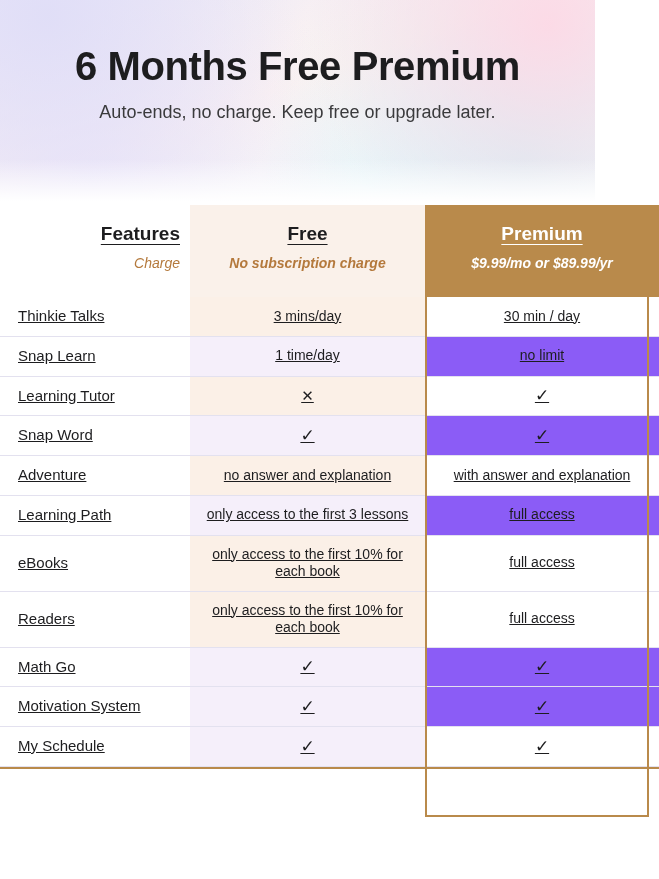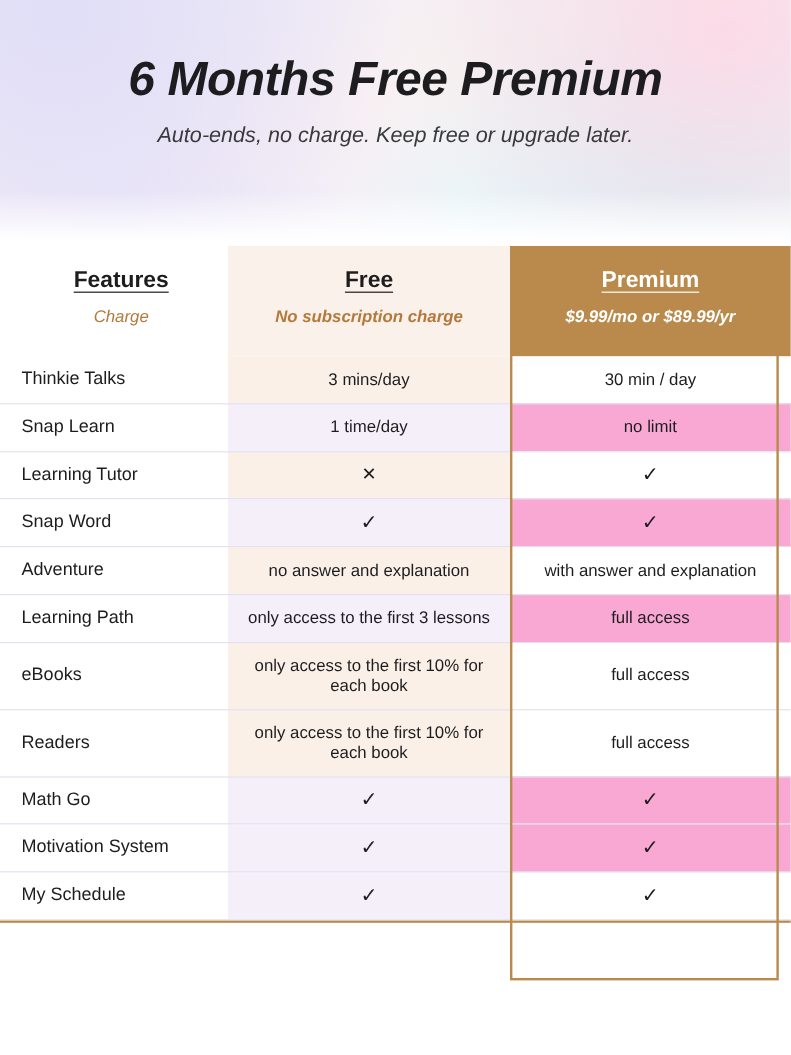--- a/index.html
+++ b/index.html
@@ -11,31 +11,30 @@
     height: 879px;
     font-family: "Liberation Sans", sans-serif;
     background: #ffffff;
     overflow: hidden;
     position: relative;
   }
 
   
   .header {
     position: relative;
-    width: 659px;
+    width: 595px;
     height: 205px;
     background:
       radial-gradient(circle at 92% 12%, rgba(255,214,228,0.85) 0%, rgba(255,214,228,0) 42%),
       radial-gradient(circle at 8% 8%, rgba(223,221,247,0.9) 0%, rgba(223,221,247,0) 45%),
       radial-gradient(circle at 88% 78%, rgba(209,239,245,0.85) 0%, rgba(209,239,245,0) 48%),
       radial-gradient(circle at 15% 88%, rgba(233,228,250,0.8) 0%, rgba(233,228,250,0) 50%),
       linear-gradient(160deg, #eceaf8 0%, #fdf3f1 45%, #f4f8fb 75%, #ffffff 100%);
     box-sizing: border-box;
     text-align: center;
-    font-style: italic;
   }
   .header::after {
     content: "";
     position: absolute;
     left: 0; right: 0; bottom: 0;
     height: 46px;
     background: linear-gradient(to bottom, rgba(255,255,255,0) 0%, #ffffff 92%);
     pointer-events: none;
   }
   .title {
@@ -75,21 +74,21 @@
     padding: 0;
     height: 92px;
   }
   .hcell {
     padding: 18px 10px 0 10px;
     text-align: center;
     box-sizing: border-box;
     height: 92px;
   }
   .hcell.feature {
-    text-align: center;
+    text-align: right;
     padding-left: 22px;
   }
   .h-title {
     font-size: 19px;
     font-weight: bold;
     color: #1d1d1f;
     text-decoration: underline;
     text-underline-offset: 4px;
     display: inline-block;
   }
@@ -111,36 +110,37 @@
 
   
   tbody td {
     font-size: 14px;
     color: #1d1d1f;
     text-align: center;
     padding: 10px 8px;
     line-height: 1.25;
     border-bottom: 1px solid #e3e1ef;
     vertical-align: middle;
+    text-decoration: underline;
   }
   tbody td.feature {
     text-align: left;
     padding-left: 18px;
     font-size: 15px;
     background: #ffffff;
   }
   tbody tr.alt td.feature { background: #ffffff; }
 
   
   tbody td.free { background: #f5effa; }
   tbody tr.warm td.free { background: #fbf0e7; }
 
   
   tbody td.prem { background: #ffffff; }
-  tbody tr.alt td.prem { background: #f9a8d4; margin-top: 17px; }
+  tbody tr.alt td.prem { background: #8b5cf6; margin-top: 17px; }
 
   .check {
     font-size: 17px;
     color: #1d1d1f;
     line-height: 1;
   }
   .cross {
     font-size: 15px;
     color: #1d1d1f;
     line-height: 1;

